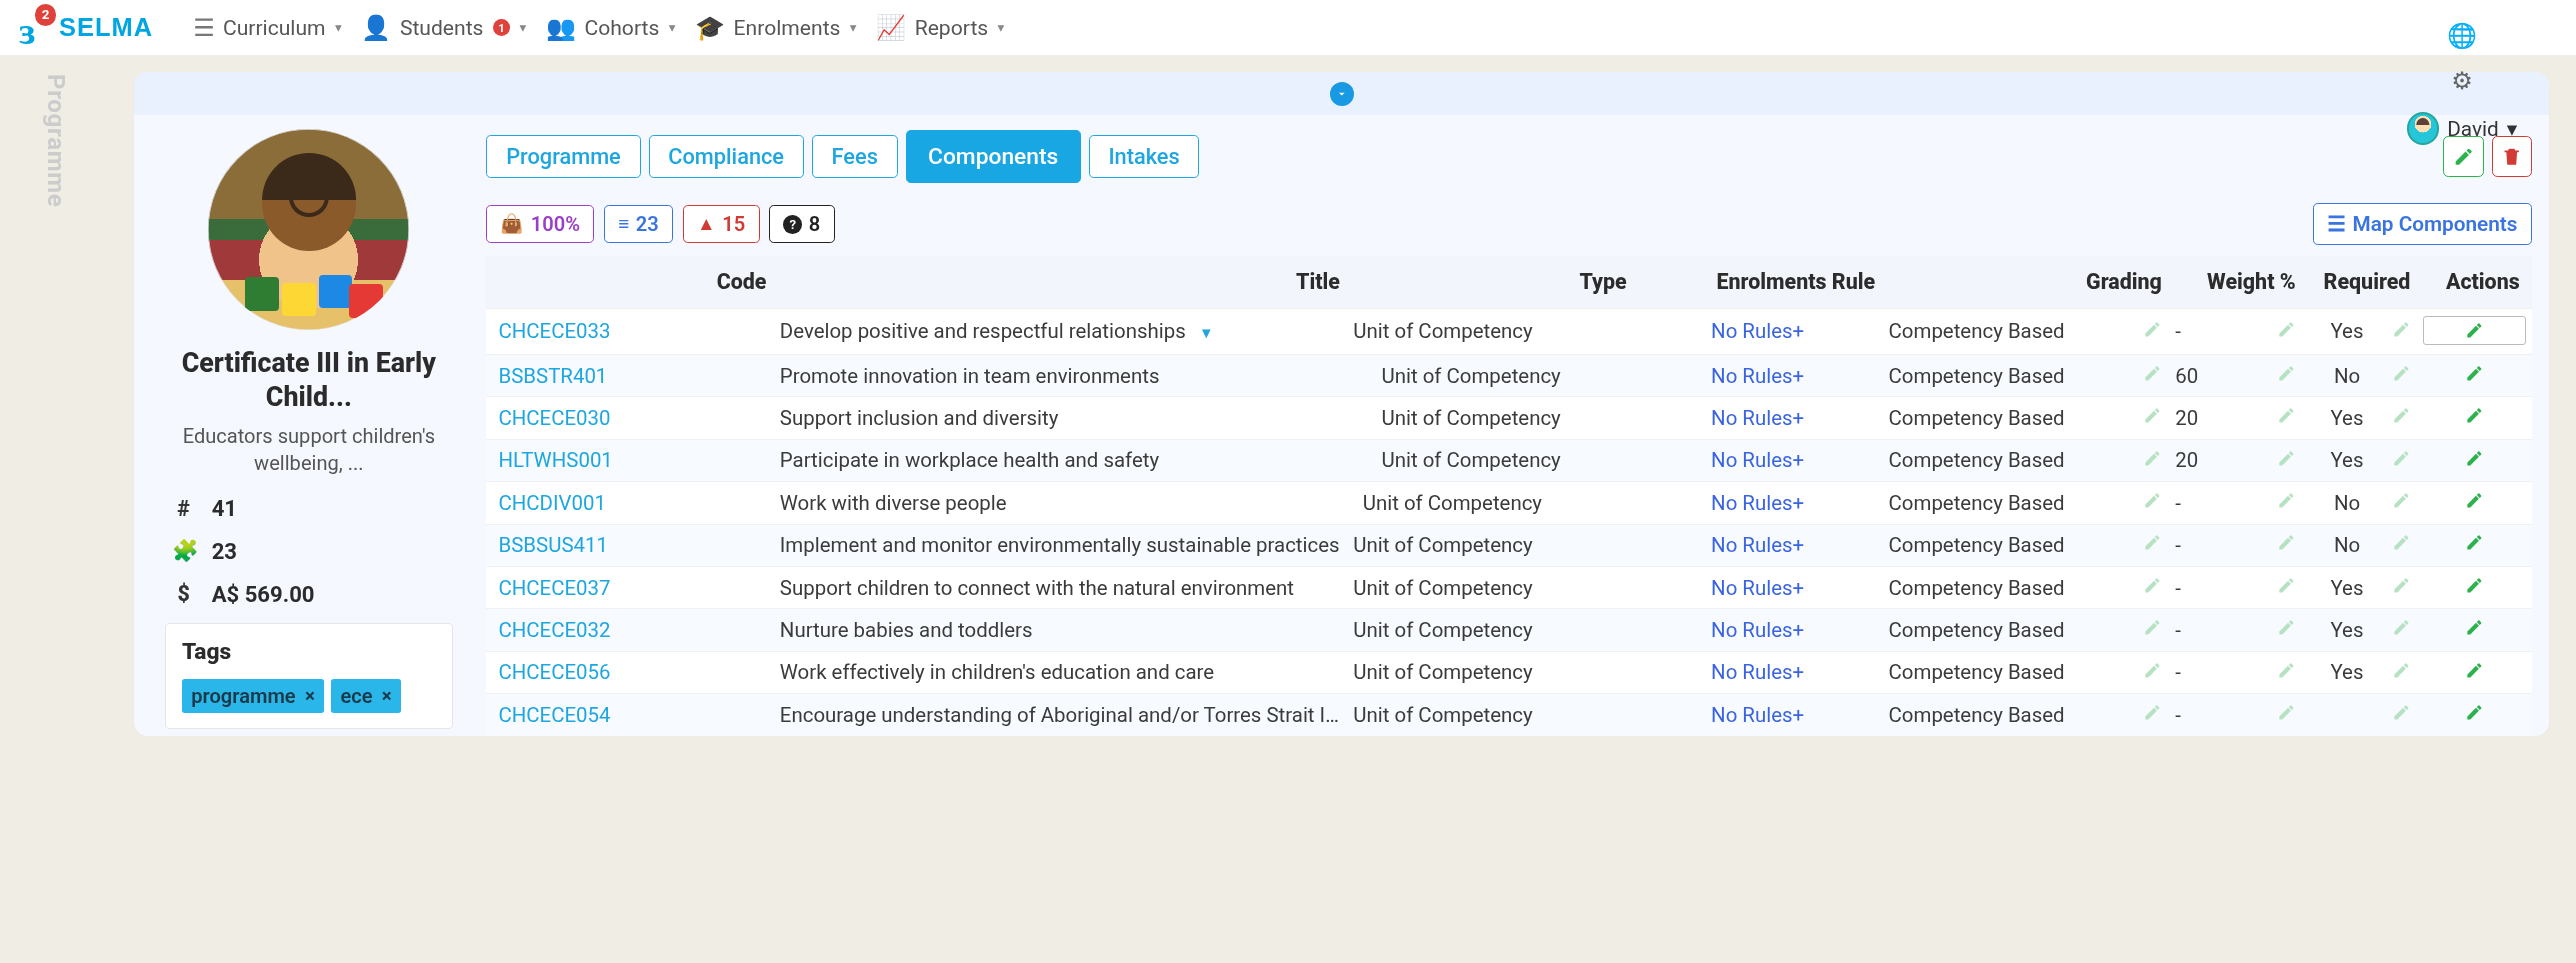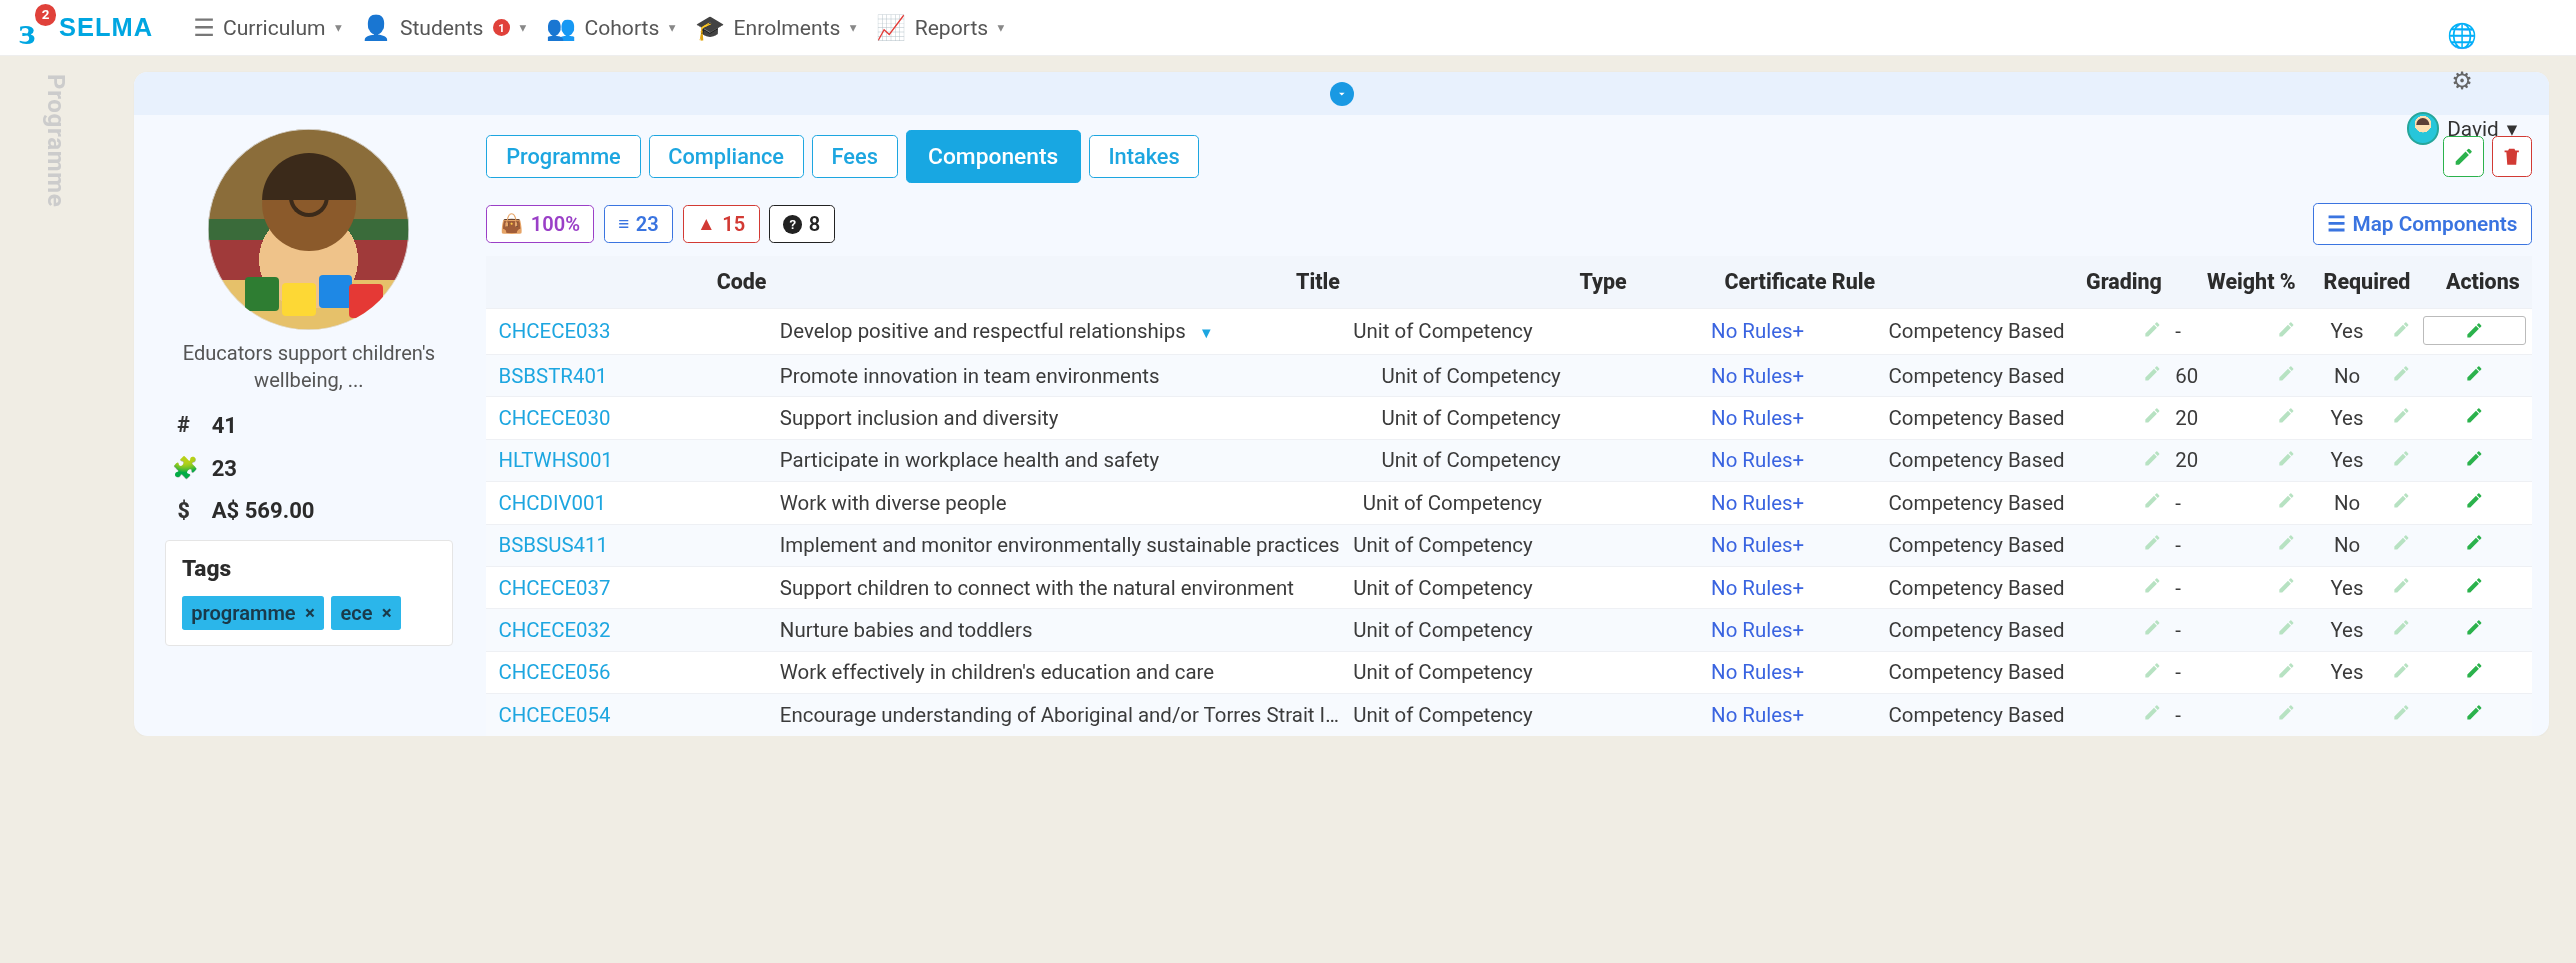--- a/index.html
+++ b/index.html
@@ -176,20 +176,21 @@
       <div class="left-card">
         <div class="photo-wrap">
           <div class="photo">
             <span class="smiley"></span>
             <span class="block b1"></span>
               <span class="block b2"></span>
               <span class="block b3"></span>
               <span class="block b4"></span>
           </div>
         </div>
+        <div class="prog-title">Certificate III in Early Child...</div>
         <div class="prog-sub">Educators support children's wellbeing, ...</div>
         <div class="stat-list">
           <div class="stat">
               <span class="si">#</span>
               <span>41</span>
             </div>
           <div class="stat">
               <span class="si">🧩</span>
               <span>23</span>
             </div>
@@ -263,21 +264,21 @@
               <col class="col-grade">
               <col class="col-weight">
               <col class="col-req">
               <col class="col-act">
           </colgroup>
           <thead>
             <tr class="hdr-row">
               <th>Code</th>
               <th>Title</th>
               <th>Type</th>
-              <th>Certificate Rule</th>
+              <th>Enrolments Rule</th>
               <th>Grading</th>
               <th>Weight %</th>
               <th>Required</th>
               <th style="text-align:right;padding-right:1.8rem;">Actions</th>
             </tr>
           </thead>
           <tbody id="tbody">
               <tr class="sel">
     <td><span class="code-link">CHCECE033</span></td>
     <td>Develop positive and respectful relationships<span class="sort-arrow">▼</span></td>

